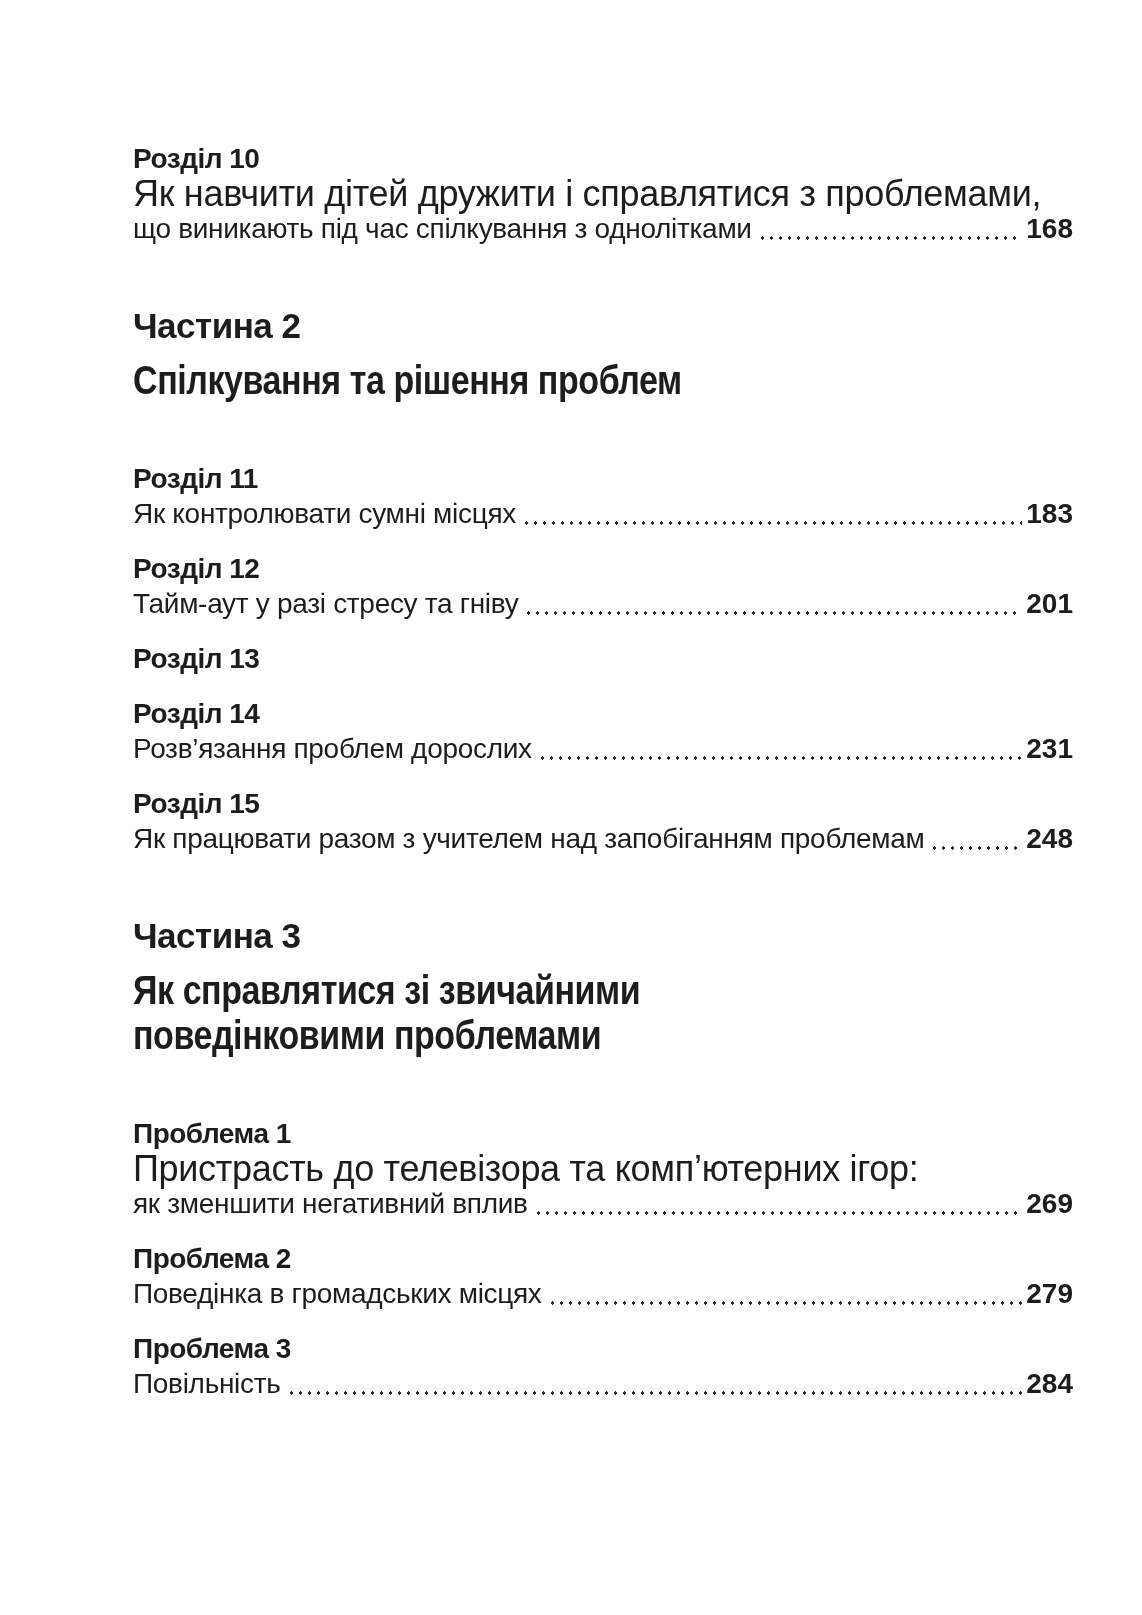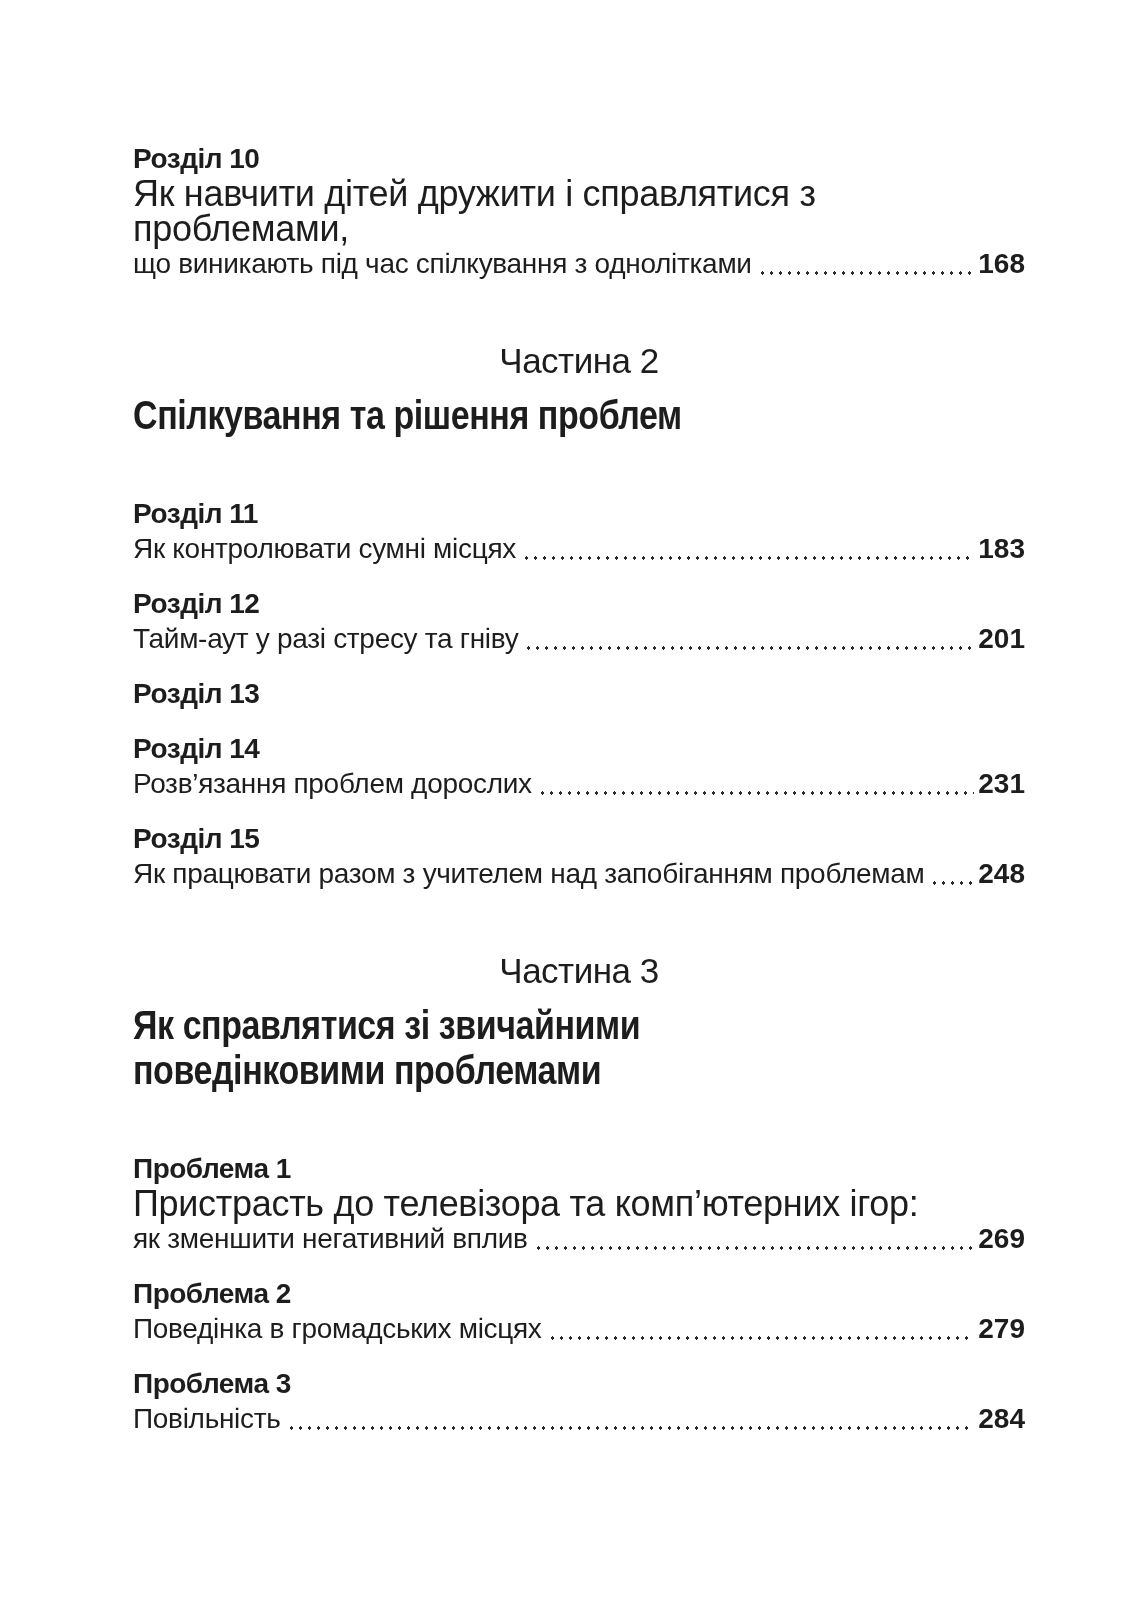--- a/index.html
+++ b/index.html
@@ -7,21 +7,21 @@
     padding: 0;
     background: #e8e8e8;
   }
   .page {
     position: relative;
     width: 1142px;
     height: 1615px;
     margin: 0 auto;
     background: #ffffff;
     box-sizing: border-box;
-    padding: 141px 117px 0 133px;
+    padding: 141px 69px 0 133px;
     font-family: "Liberation Sans", "DejaVu Sans", sans-serif;
     color: #1d1d1d;
     overflow: hidden;
   }
   .entry {
     margin-bottom: 20px;
   }
   .entry-label {
     font-size: 28px;
     line-height: 35px;
@@ -59,23 +59,22 @@
     letter-spacing: 0;
     font-weight: bold;
   }
   .part {
     margin-top: 58px;
     margin-bottom: 58px;
   }
   .part-kicker {
     font-size: 35px;
     line-height: 44px;
-    font-weight: normal;
+    font-weight: bold;
     letter-spacing: -0.5px;
-    text-align: center;
   }
   .part-title {
     margin-top: 10px;
     font-size: 40px;
     line-height: 45px;
     font-weight: bold;
     letter-spacing: -0.5px;
     transform: scaleX(0.85);
     transform-origin: 0 50%;
     white-space: nowrap;

